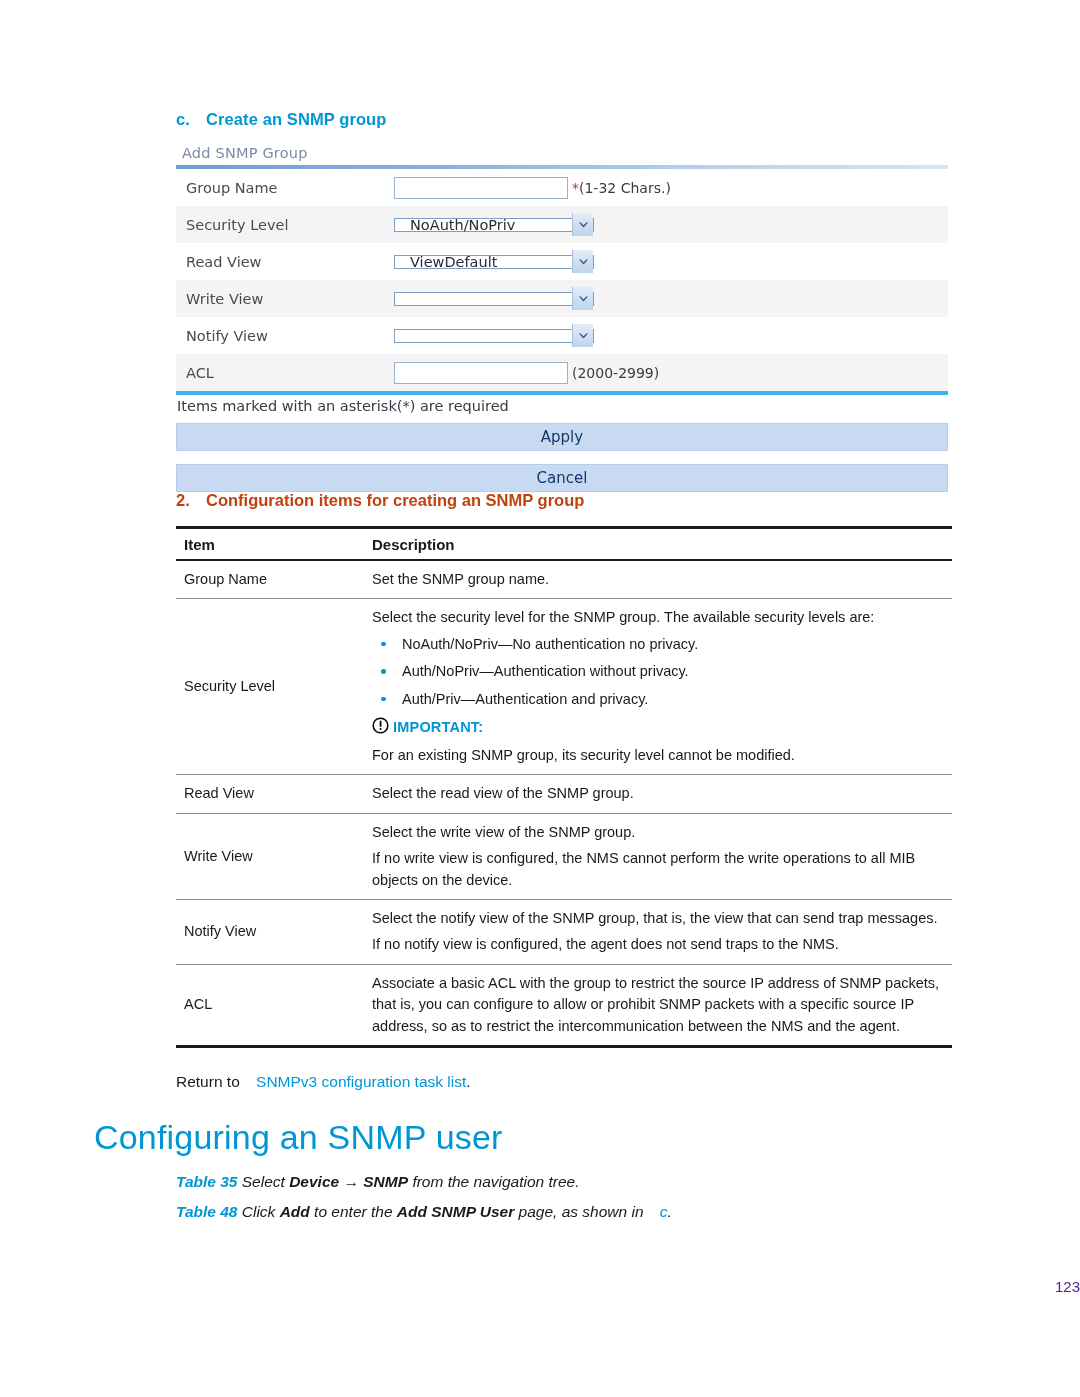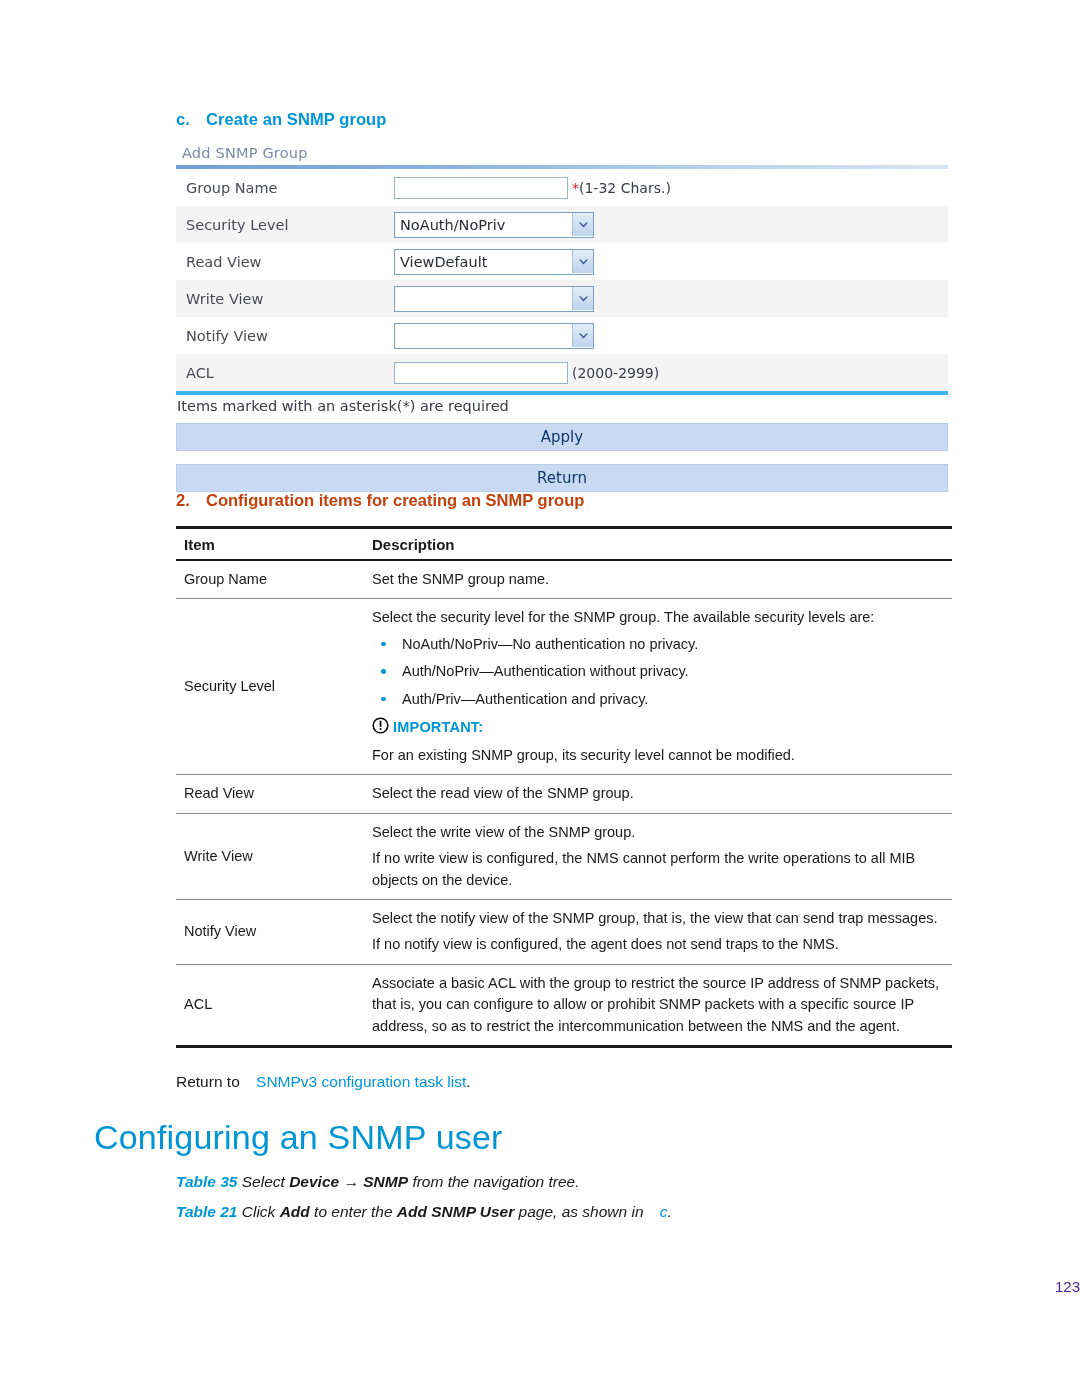--- a/index.html
+++ b/index.html
@@ -93,28 +93,28 @@
     font-size: 14px;
     color: #3a3a46;
     margin-left: 4px;
   }
   .star {
     color: #d8232a;
     font-size: 14px;
   }
   .selbox {
     width: 200px;
-    height: 26px;
+    height: 14px;
     border: 1px solid #7d9fc4;
     background: #ffffff;
     box-sizing: border-box;
     display: flex;
     align-items: center;
     justify-content: space-between;
-    padding-left: 5px;
+    padding-left: 15px;
   }
   .selbox .seltext {
     font-size: 14.5px;
     color: #2c2c38;
   }
   .sel-arrow {
     width: 21px;
     height: 23px;
     margin: 0 0px 0 0;
     background: linear-gradient(to bottom, #e4edf8 0%, #cfe0f2 50%, #bdd4ec 100%);
@@ -371,21 +371,21 @@
           <span class="hint">(2000-2999)</span>
         </div>
       </div>
 
     </div>
 
     <div class="asterisk-note">Items marked with an asterisk(*) are required</div>
 
     <div class="btn-row">
       <div class="wbtn">Apply</div>
-      <div class="wbtn">Return</div>
+      <div class="wbtn">Cancel</div>
     </div>
   </div>
 
   <div class="table-caption">
     <span class="marker">2.</span><span>Configuration items for creating an SNMP group</span>
   </div>
 
   <table class="cfg-table">
     <thead>
       <tr>
@@ -465,20 +465,20 @@
   <div class="h1">Configuring an SNMP user</div>
 
   <div class="steps">
 
     <div>
       <span class="tnum">Table 35</span><span> Select </span><b>Device</b><span> → </span><b>SNMP</b><span> from the navigation tree.</span>
     </div>
 
 
     <div>
-      <span class="tnum">Table 21</span><span> Click </span><b>Add</b><span> to enter the </span><b>Add SNMP User</b><span> page, as shown in </span><a class="link" href="#" style="text-decoration:none">c</a><span>.</span>
+      <span class="tnum">Table 48</span><span> Click </span><b>Add</b><span> to enter the </span><b>Add SNMP User</b><span> page, as shown in </span><a class="link" href="#" style="text-decoration:none">c</a><span>.</span>
     </div>
 
   </div>
 
   <div class="page-num">123</div>
 
 </div>
 
 </body></html>

